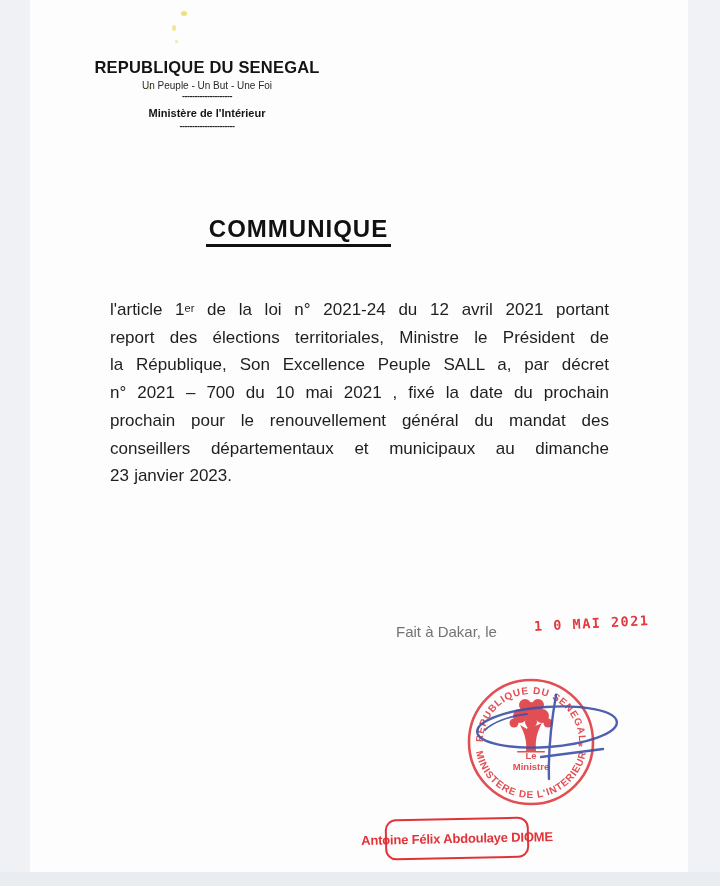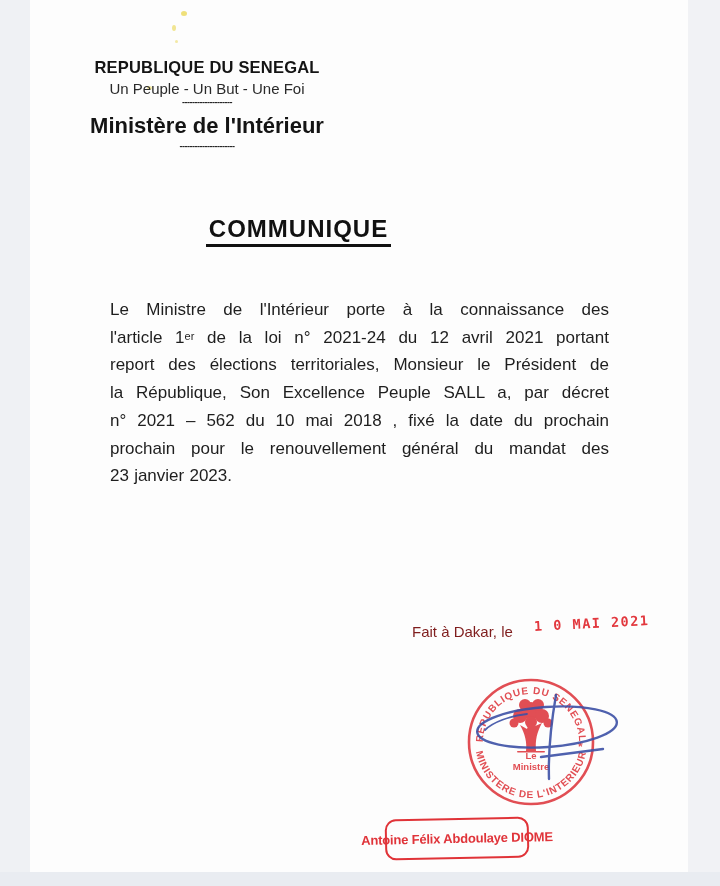--- a/index.html
+++ b/index.html
@@ -35,24 +35,24 @@
   .speck.s2 { left: 172px; top: 25px; width: 4px; height: 6px; opacity:.6; }
   .speck.s3 { left: 175px; top: 40px; width: 3px; height: 3px; opacity:.5; }
   .speck.s4 { left: 147px; top: 86px; width: 5px; height: 4px; opacity:.55; }
 
   
   .letterhead {
     position: absolute; left: 82px; top: 58px; width: 250px;
     text-align: center; color: #141414;
   }
   .country { font-weight: bold; font-size: 16.5px; letter-spacing: .2px; }
-  .motto   { font-size: 15px; margin-top: 3px; color: #2a2a2a; }
+  .motto   { font-size: 10px; margin-top: 3px; color: #2a2a2a; }
   .sep     { font-weight: bold; font-size: 9px; letter-spacing: -0.5px; line-height: 8px; color: #222; }
   .sep.one { margin-top: 1px; }
-  .ministry{ font-weight: bold; font-size: 22px; margin-top: 7px; }
+  .ministry{ font-weight: bold; font-size: 11px; margin-top: 7px; }
   .sep.two { margin-top: 3px; }
 
   
   .title-wrap {
     position: absolute; left: 0; top: 215px; width: 597px; text-align: center;
   }
   .title-text {
     display: inline-block;
     font-weight: bold; font-size: 24px; letter-spacing: 1px; color: #111;
     border-bottom: 3.5px solid #111; padding: 0 3px 1px 3px;
@@ -63,22 +63,22 @@
     position: absolute; left: 110px; top: 296px; width: 499px;
     font-size: 17px; line-height: 27.7px; color: #1e1e1e;
     word-spacing: .5px;
   }
   .bline { text-align: justify; text-align-last: justify; white-space: normal; }
   .bline.last { text-align-last: left; }
   .sup { font-size: 11px; vertical-align: top; position: relative; top: -1px; }
 
   
   .place-line {
-    position: absolute; left: 412px; top: 623px;
-    font-size: 15px; color: #7f1d1d;
+    position: absolute; left: 396px; top: 623px;
+    font-size: 15px; color: #737373;
   }
   .date-stamp {
     position: absolute; left: 534px; top: 615px;
     font-family: "DejaVu Sans Mono", monospace;
     font-weight: bold; font-size: 13.5px; letter-spacing: 1.5px;
     color: #e2383e; transform: rotate(-3deg);
   }
   .signatory-title {
     position: absolute; left: 418px; top: 664px;
     font-weight: bold; font-size: 16px; color: #141414; letter-spacing: .1px;
@@ -127,26 +127,26 @@
     <div class="sep one">--------------------</div>
     <div class="ministry">Ministère de l'Intérieur</div>
     <div class="sep two">----------------------</div>
   </div>
 
   <div class="title-wrap">
     <span class="title-text">COMMUNIQUE</span>
   </div>
 
   <div class="body-text">
-    <div class="bline">Le Ministre de l'Intérieur porte à la connaissance des</div>
     <div class="bline"><span>l'article 1</span><span class="sup">er</span><span> de la loi n° 2021-24 du 12 avril 2021 portant</span></div>
-    <div class="bline">report des élections territoriales, Monsieur le Président de</div>
+    <div class="bline">report des élections territoriales, Ministre le Président de</div>
     <div class="bline">la République, Son Excellence Peuple SALL a, par décret</div>
-    <div class="bline">n° 2021 – 562 du 10 mai 2018 ,  fixé la date du prochain</div>
+    <div class="bline">n° 2021 – 700 du 10 mai 2021 ,  fixé la date du prochain</div>
     <div class="bline">prochain pour le renouvellement général du mandat des</div>
+    <div class="bline">conseillers départementaux et municipaux au dimanche</div>
     <div class="bline last">23 janvier 2023.</div>
   </div>
 
   <div class="place-line">Fait à Dakar, le</div>
   <div class="date-stamp">1 0 MAI 2021</div>
 
   <svg class="round-stamp" viewBox="0 0 140 140">
     <circle cx="70" cy="70" r="62" fill="none" stroke="#df4046" stroke-width="2.6"></circle>
     <path id="arcTop" d="M 22,70 A 48,48 0 1 1 118,70" fill="none"></path>
     <path id="arcBot" d="M 14,70 A 56,56 0 0 0 126,70" fill="none"></path>

